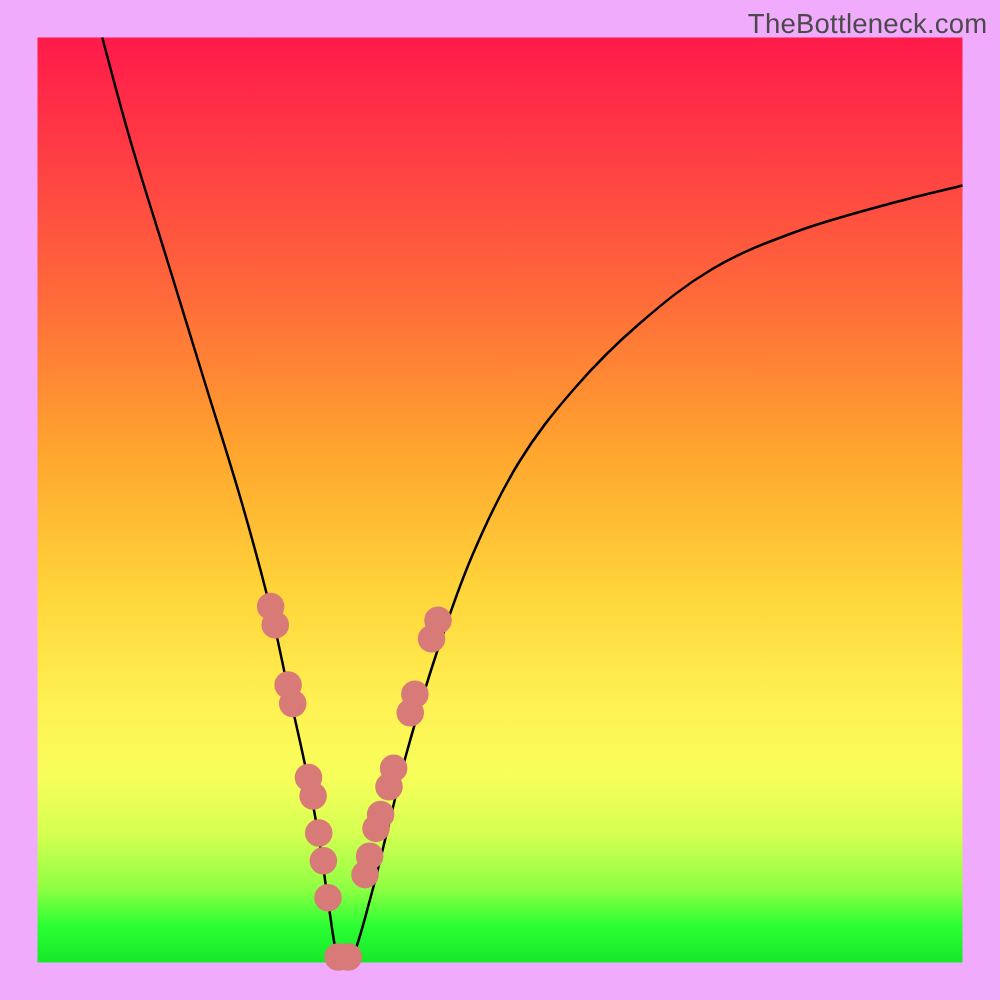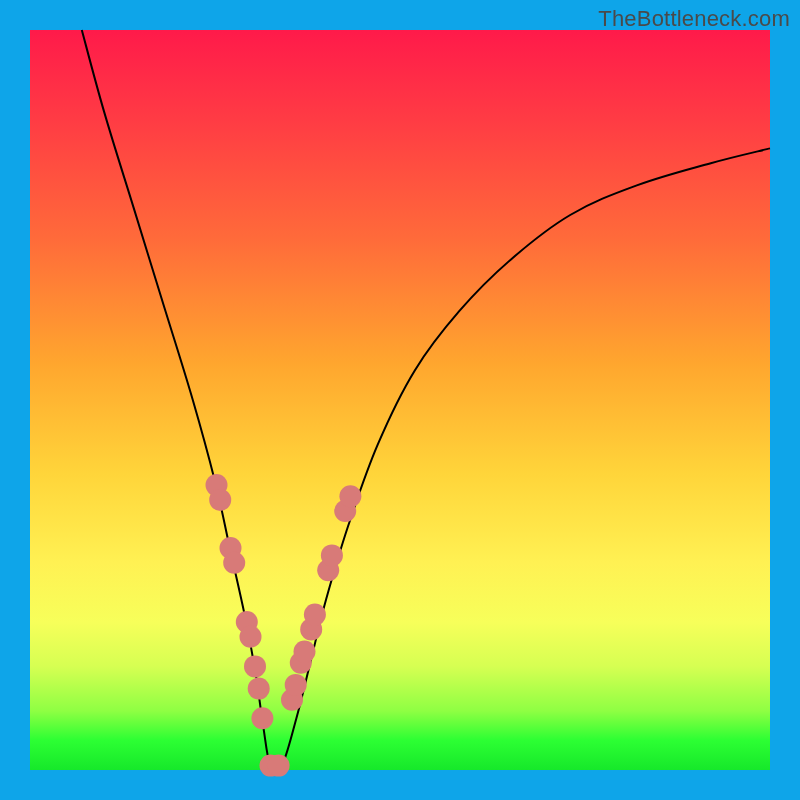--- a/index.html
+++ b/index.html
@@ -7,21 +7,21 @@
     padding: 0;
     width: 800px;
     height: 800px;
     overflow: hidden;
     font-family: Arial, Helvetica, sans-serif;
   }
   .canvas {
     position: relative;
     width: 800px;
     height: 800px;
-    background: #0ea5e9;
+    background: #f0abfc;
   }
   .plot-area {
     position: absolute;
     left: 30px;
     top: 30px;
     width: 740px;
     height: 740px;
     
     background: linear-gradient(
       to bottom,

